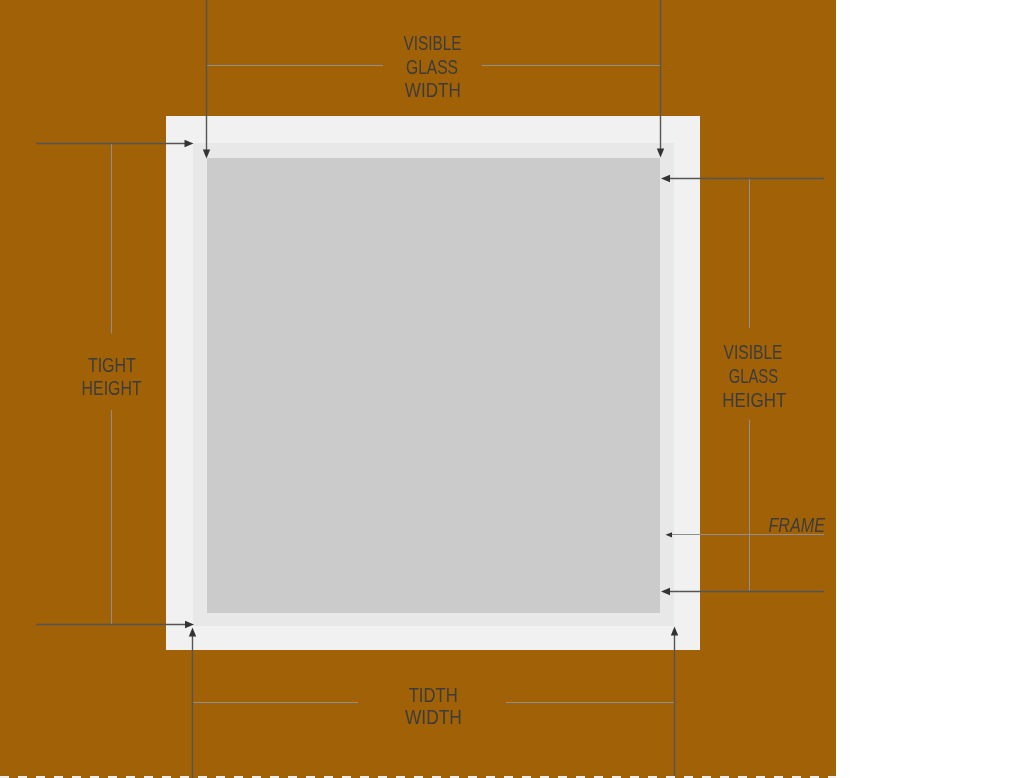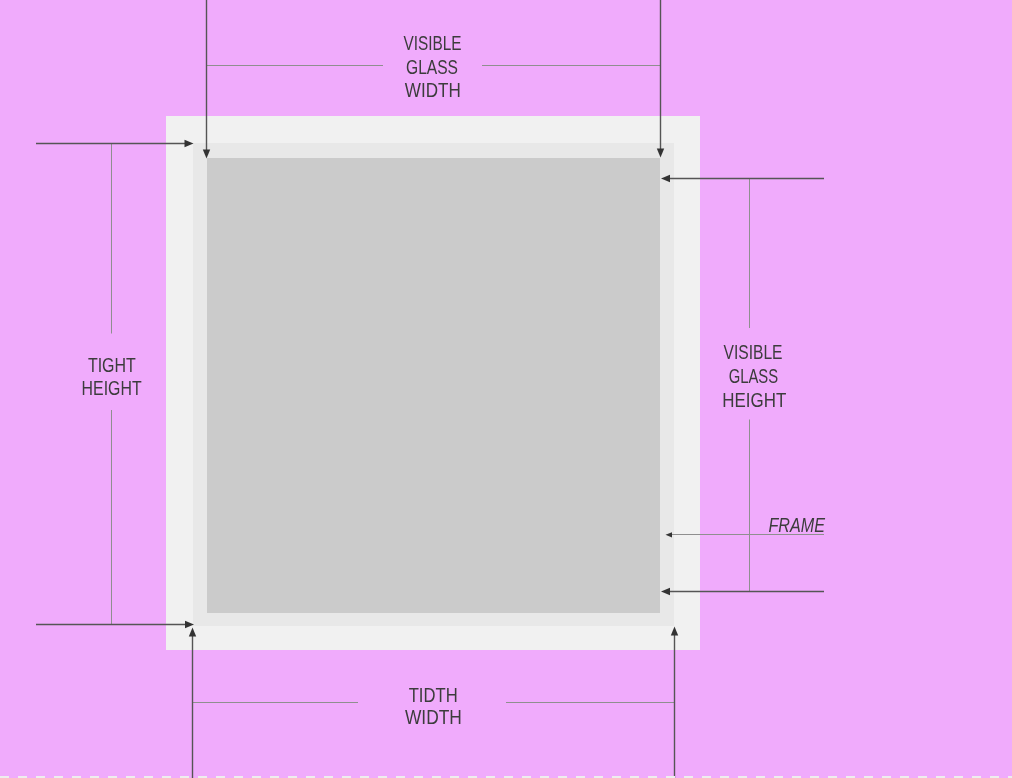--- a/index.html
+++ b/index.html
@@ -1,16 +1,16 @@
 <!DOCTYPE html>
 <html><head>
 <meta charset="utf-8">
 <style>
   html,body{margin:0;padding:0;background:#ffffff;}
-  .stage{position:relative;width:1012px;height:778px;overflow:hidden;background:#f0abfc;text-align:center;}
+  .stage{position:relative;width:836px;height:778px;overflow:hidden;background:#a16207;text-align:center;}
   svg{position:absolute;left:0;top:0;}
   text{font-family:"Liberation Sans", sans-serif;fill:#3c3c3c;}
 </style>
 </head>
 <body>
 <div class="stage">
 <svg width="1012" height="778" viewBox="0 0 1012 778">
 
   <rect x="166" y="116" width="534" height="534" fill="#f1f1f1"></rect>
   <rect x="193" y="143" width="481" height="483" fill="#e8e8e8"></rect>

